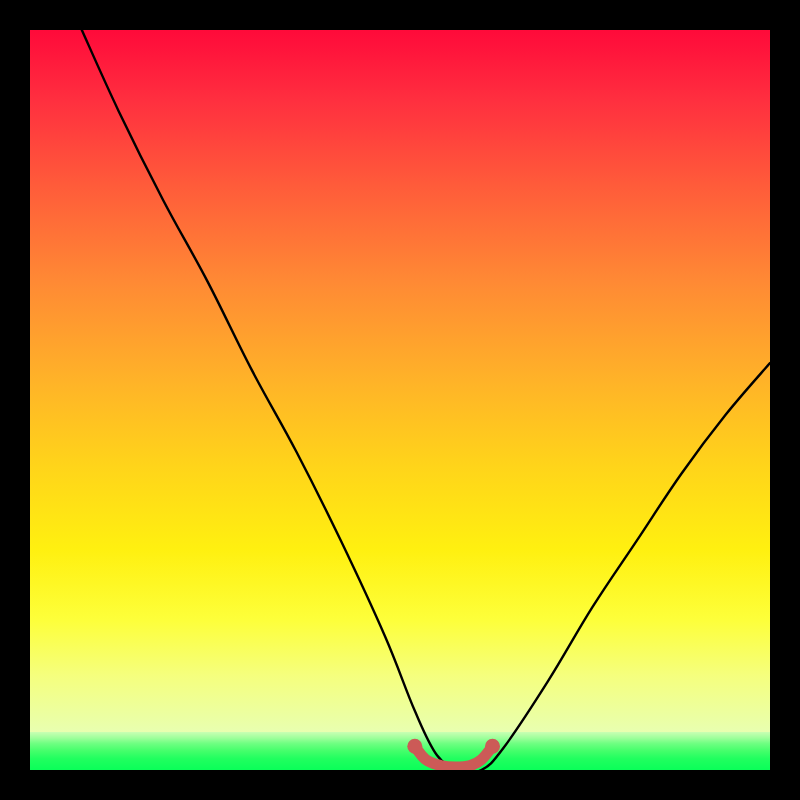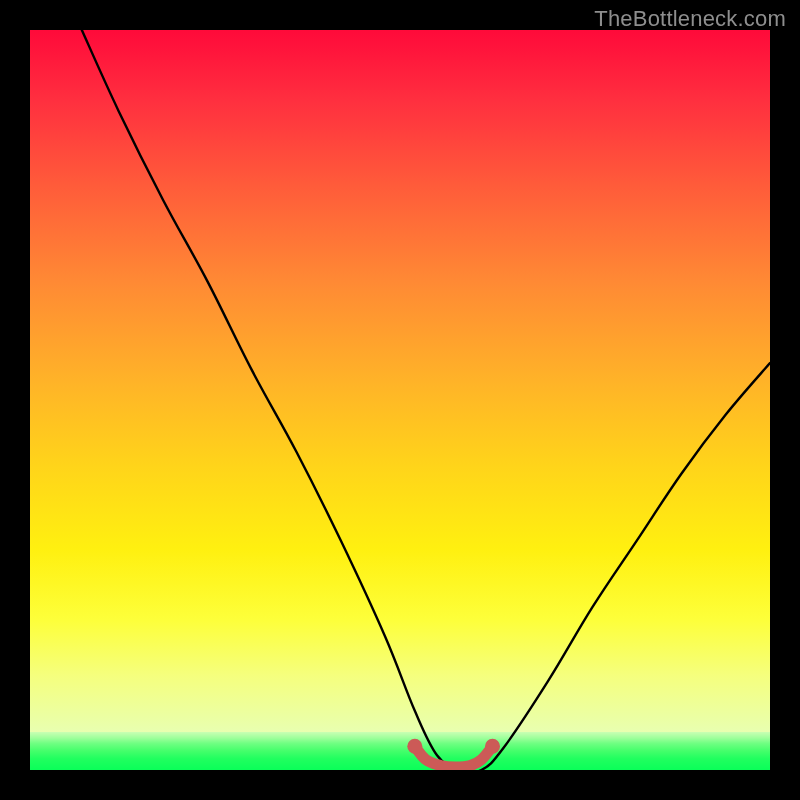--- a/index.html
+++ b/index.html
@@ -76,21 +76,20 @@
     left: 0;
     top: 0;
     width: 740px;
     height: 740px;
   }
 </style>
 </head>
 <body>
 
 <div class="frame">
-  <div class="watermark">TheBottleneck.com</div>
 
   <div class="plot">
     <div class="grad-main"></div>
     <div class="grad-green"></div>
 
     <svg class="curve" viewBox="0 0 740 740">
       <path d="M 51.80 0.00 C 58.46 14.65, 74.15 50.76, 88.80 81.40 C 103.45 112.04, 117.22 139.56, 133.20 170.20 C 149.18 200.84, 161.62 220.96, 177.60 251.60 C 193.58 282.24, 206.02 309.76, 222.00 340.40 C 237.98 371.04, 250.42 391.16, 266.40 421.80 C 282.38 452.44, 294.82 477.30, 310.80 510.60 C 326.78 543.90, 341.88 576.16, 355.20 606.80 C 368.52 637.44, 375.48 659.49, 384.80 680.80 C 394.12 702.11, 399.01 714.54, 407.00 725.20 C 414.99 735.86, 421.21 737.34, 429.20 740.00 C 437.19 742.66, 443.41 744.00, 451.40 740.00 C 459.39 736.00, 461.61 733.78, 473.60 717.80 C 485.59 701.82, 502.02 676.51, 518.00 651.20 C 533.98 625.89, 546.42 602.51, 562.40 577.20 C 578.38 551.89, 590.82 534.58, 606.80 510.60 C 622.78 486.62, 635.22 466.64, 651.20 444.00 C 667.18 421.36, 679.62 404.78, 695.60 384.80 C 711.58 364.82, 732.01 342.32, 740.00 333.00" fill="none" stroke="#000000" stroke-width="2.4" stroke-linecap="round" stroke-linejoin="round"></path>
       <g>
           <path d="M 384.80 716.32 C 386.80 718.72, 391.24 726.18, 395.90 729.64 C 400.56 733.10, 405.37 734.23, 410.70 735.56 C 416.03 736.89, 420.17 737.04, 425.50 737.04 C 430.83 737.04, 435.64 736.89, 440.30 735.56 C 444.96 734.23, 447.40 733.10, 451.40 729.64 C 455.40 726.18, 460.50 718.72, 462.50 716.32" fill="none" stroke="#cc5a57" stroke-width="11" stroke-linecap="round" stroke-linejoin="round"></path>
           <circle cx="384.80" cy="716.32" r="7.5" fill="#cc5a57"></circle>

